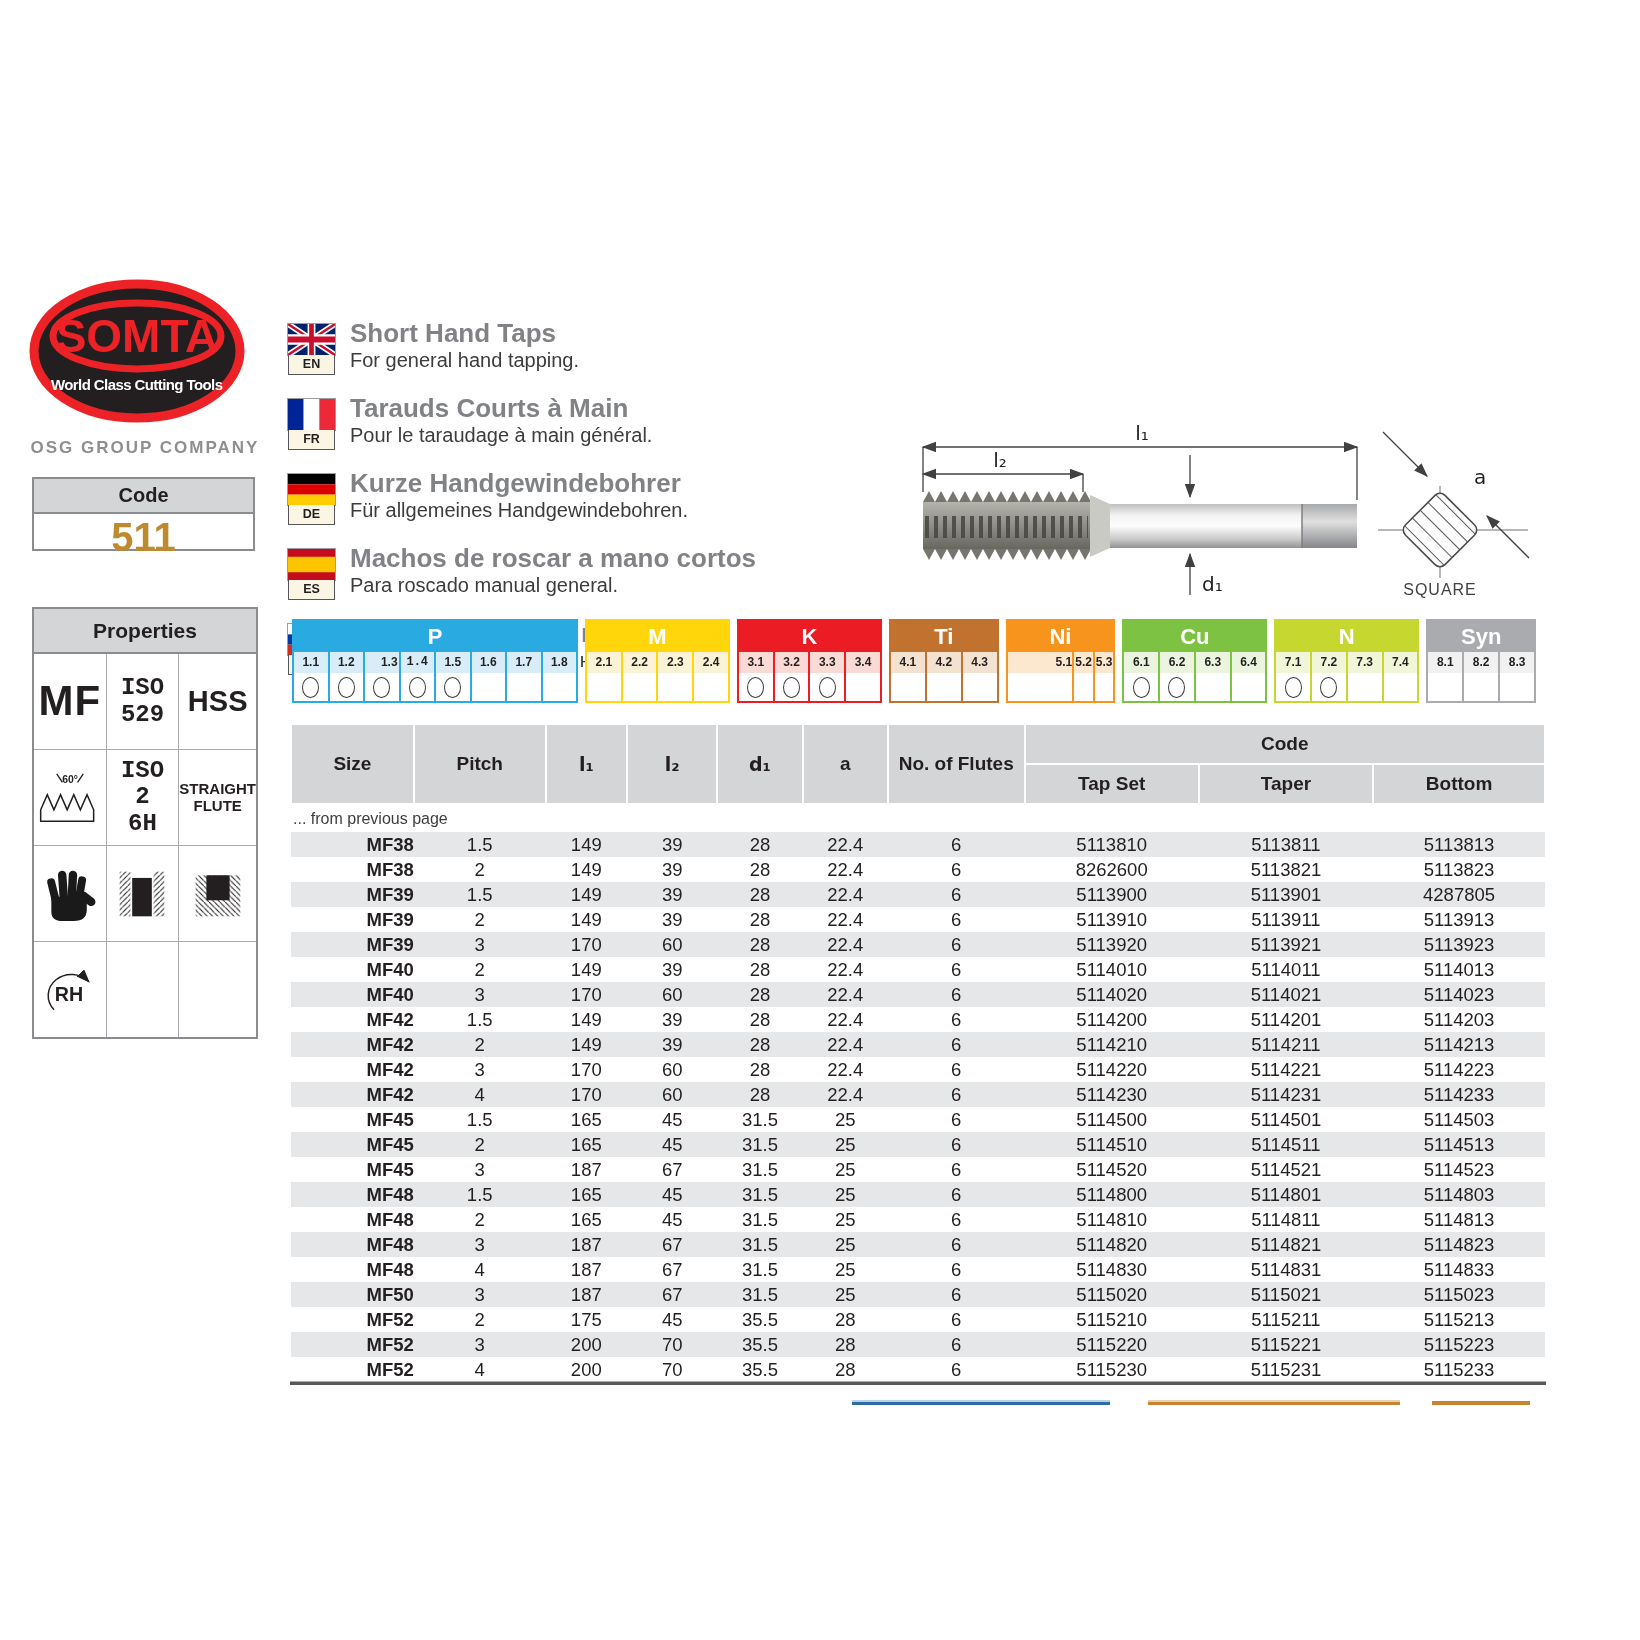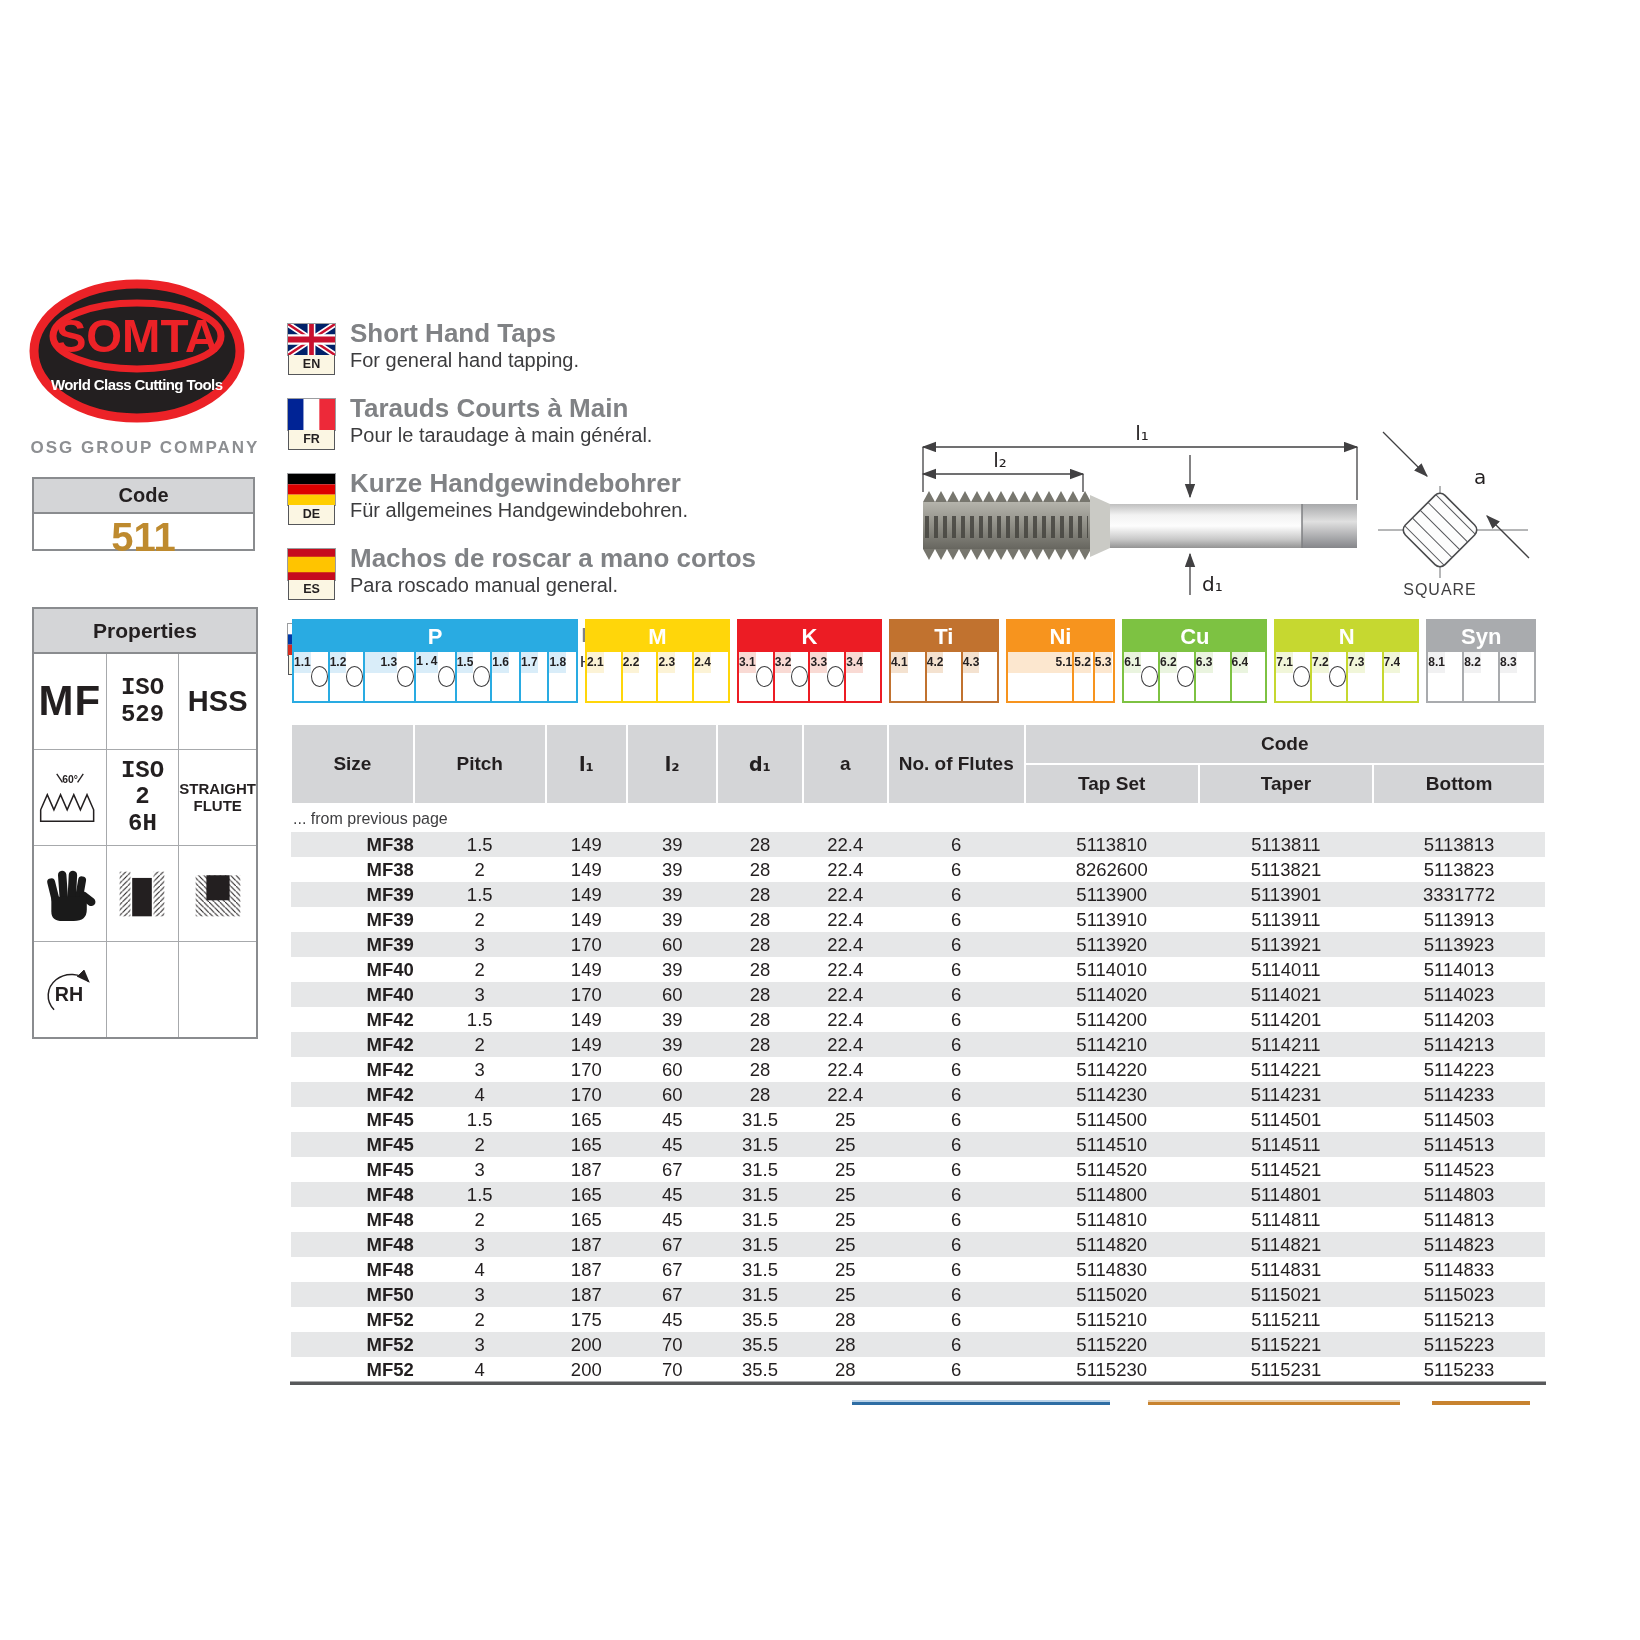--- a/index.html
+++ b/index.html
@@ -45,21 +45,21 @@
   .drawing{position:absolute;left:880px;top:398px;width:730px;height:200px;}
   .dim{font-size:20px;fill:#231F20;font-family:"DejaVu Sans",sans-serif;}
   .sqlab{font-size:16px;fill:#414042;letter-spacing:1px;font-family:"Liberation Sans",sans-serif;}
 
   
   .materials{position:absolute;left:292px;top:619px;width:1244px;height:84px;display:flex;gap:7px;}
   .mat-group{display:flex;flex-direction:column;border:2px solid var(--c);background:#fff;flex-basis:0;}
   .mat-head{height:31px;background:var(--c);color:#fff;font-weight:bold;font-size:22px;
             text-align:center;line-height:31px;}
   .mat-cells{flex:1;display:flex;}
-  .mat-cell{flex:1;display:flex;flex-direction:row;border-left:2px solid var(--c);}
+  .mat-cell{flex:1;display:flex;flex-direction:column;border-left:2px solid var(--c);}
   .mat-cell:first-child{border-left:none;}
   .mat-label{height:21px;font-size:12px;font-weight:bold;text-align:center;line-height:21px;}
   .mat-mark{flex:1;display:flex;align-items:center;justify-content:center;background:#fff;}
   .circ{width:15px;height:19px;border:1.7px solid #3B3B3D;border-radius:50%;display:block;}
 
   
   .spec-table{position:absolute;left:290px;top:723px;width:1256px;border-collapse:collapse;
               table-layout:fixed;}
   .spec-table thead{border:2px solid #939598;}
   .spec-table th{background:#D4D5D7;border:2px solid #FFF;font-size:19px;font-weight:bold;
@@ -585,21 +585,21 @@
         <tr class="stripe">
           <td class="size">MF39</td>
           <td>1.5</td>
           <td>149</td>
           <td>39</td>
           <td>28</td>
           <td>22.4</td>
           <td>6</td>
           <td>5113900</td>
           <td>5113901</td>
-          <td>3331772</td>
+          <td>4287805</td>
         </tr>
         <tr>
           <td class="size">MF39</td>
           <td>2</td>
           <td>149</td>
           <td>39</td>
           <td>28</td>
           <td>22.4</td>
           <td>6</td>
           <td>5113910</td>

